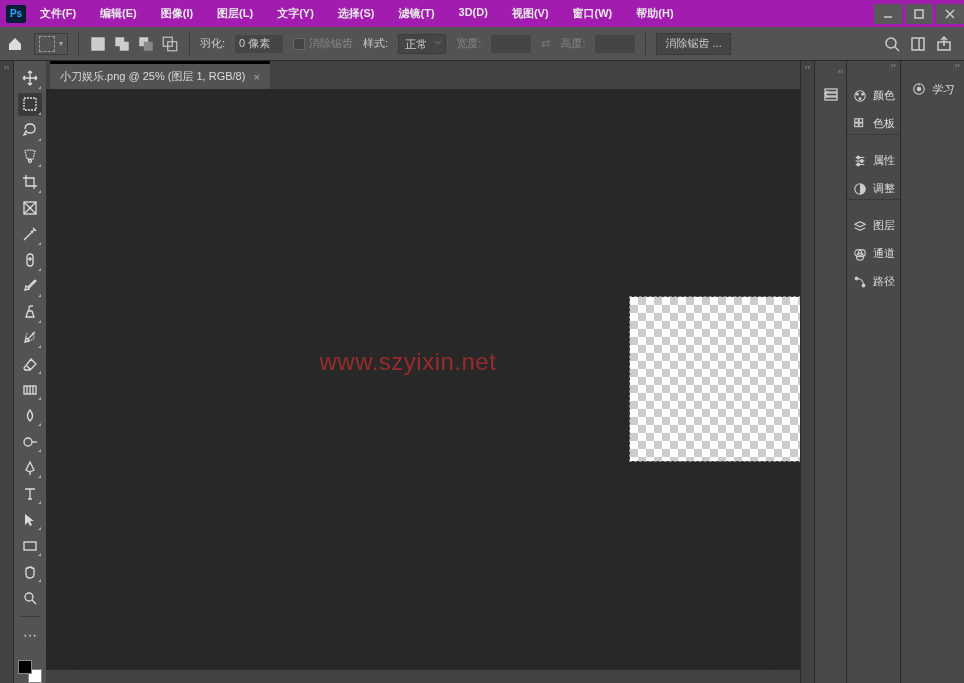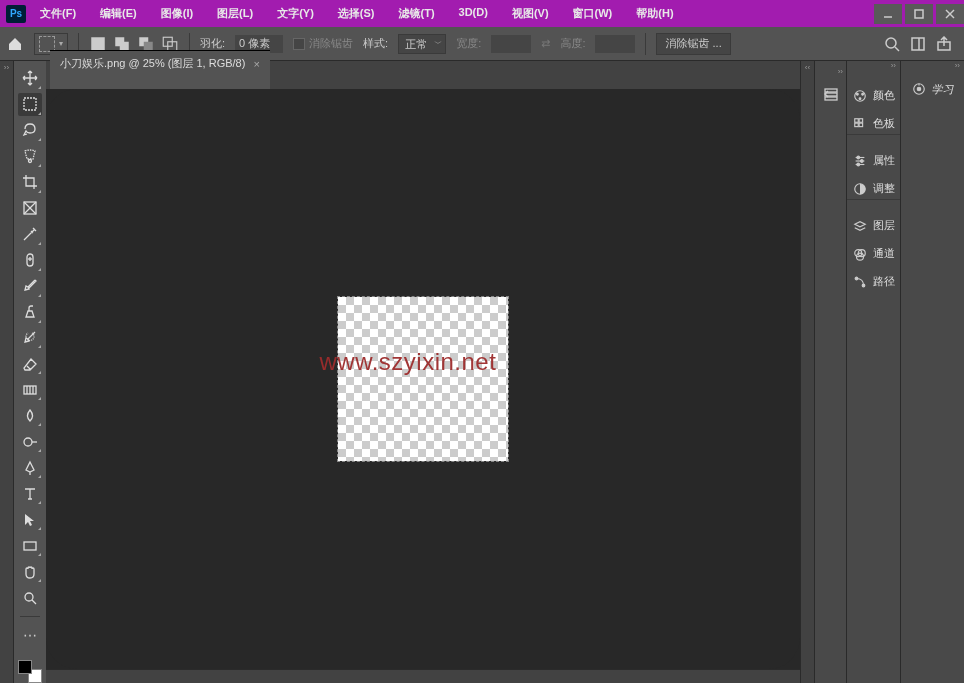--- a/index.html
+++ b/index.html
@@ -41,23 +41,23 @@
 .tool { width:24px; height:24px; display:flex; align-items:center; justify-content:center; border-radius:2px; position:relative; }
 .tool.active { background:#3a3a3a; }
 .tool svg { width:16px; height:16px; fill:none; stroke:#ddd; stroke-width:1.3; }
 .tool .mark { position:absolute; right:1px; bottom:1px; width:0; height:0; border-right:3px solid #aaa; border-top:3px solid transparent; }
 .swatches { margin-top:10px; width:24px; height:24px; position:relative; }
 .fg-sw { position:absolute; top:0; left:0; width:14px; height:14px; background:#000; border:1px solid #888; z-index:2; }
 .bg-sw { position:absolute; bottom:0; right:0; width:14px; height:14px; background:#fff; border:1px solid #888; z-index:1; }
 
 .docarea { flex:1; background:#282828; display:flex; flex-direction:column; position:relative; }
 .tabbar { height:28px; display:flex; align-items:flex-end; padding-left:4px; background:#424242;}
-.doctab { background:#535353; padding:5px 10px 18px 10px; font-size:11px; color:#ddd; display:flex; align-items:center; gap:8px; border-top:1px solid #000000; }
+.doctab { background:#535353; padding:5px 10px 5px 10px; font-size:11px; color:#ddd; display:flex; align-items:center; gap:8px; border-top:3px solid #000000; }
 .doctab .x { color:#aaa; font-size:11px; }
-.canvas-wrap { flex:1; background:#282828; display:flex; align-items:center; justify-content:center; position:relative; overflow:hidden;border-radius:31px; }
+.canvas-wrap { flex:1; background:#282828; display:flex; align-items:center; justify-content:flex-end; position:relative; overflow:hidden;border-radius:31px; }
 .checker { width:170px; height:164px; background-image:
   linear-gradient(45deg,#ccc 25%,transparent 25%),
   linear-gradient(-45deg,#ccc 25%,transparent 25%),
   linear-gradient(45deg,transparent 75%,#ccc 75%),
   linear-gradient(-45deg,transparent 75%,#ccc 75%);
   background-size:16px 16px; background-position:0 0,0 8px,8px -8px,-8px 0; background-color:#fff;
   outline:1px dashed #888;
 }
 .watermark { position:absolute; color:#9d2c2c; font-size:24px; font-weight:normal; font-family:Arial; top:47%; left:48%; transform:translate(-50%,-50%); letter-spacing:0.5px; opacity:0.95;}
 .statusbar { height:20px; background:#424242; display:flex; align-items:center; font-size:11px; color:#ccc; }

